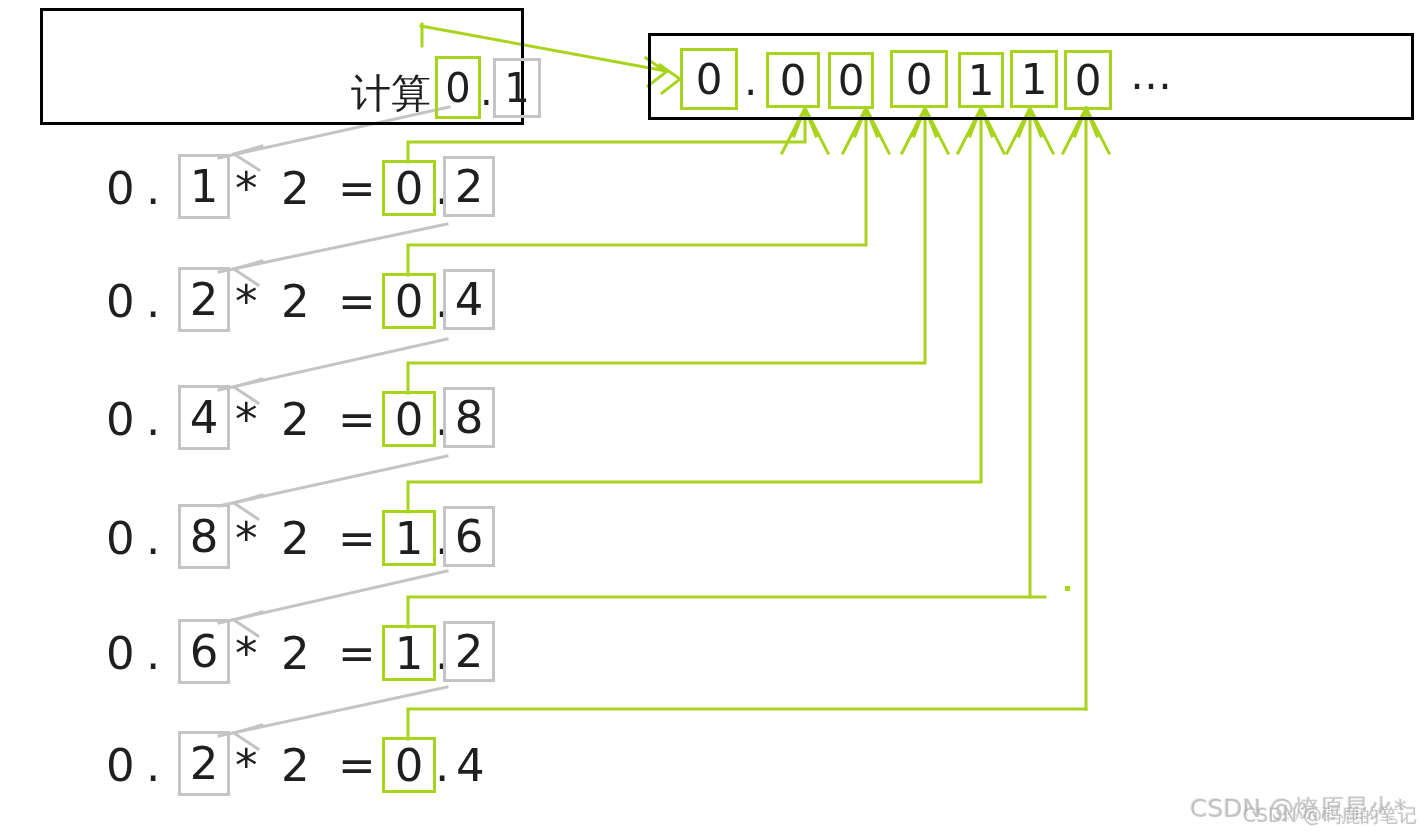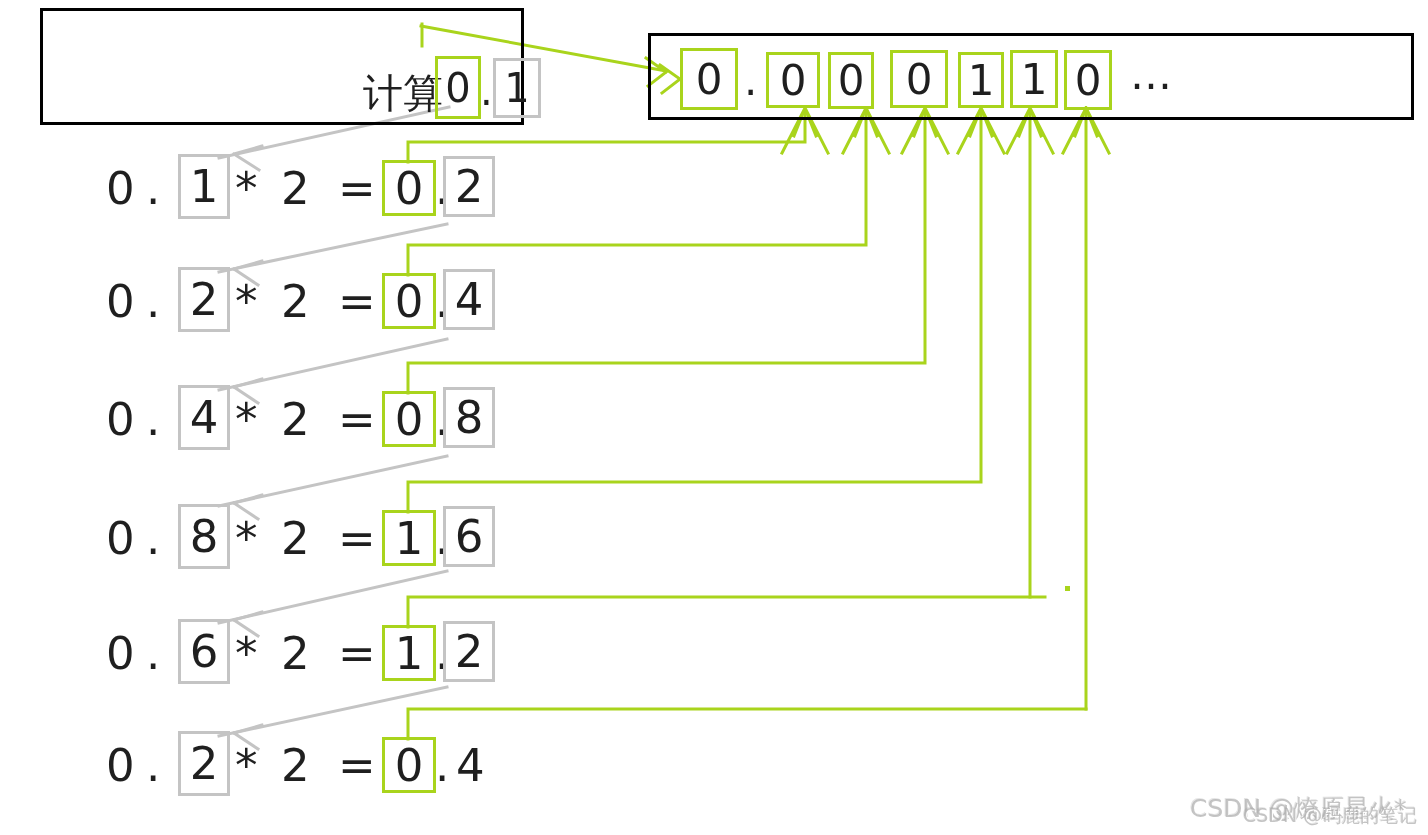--- a/index.html
+++ b/index.html
@@ -6,21 +6,21 @@
   .stage{
     position:relative;width:1428px;height:835px;overflow:hidden;background:#ffffff;
     font-family:"DejaVu Sans","Liberation Sans",sans-serif;color:#1f1f1f;
   }
   .overlay{position:absolute;left:0;top:0;width:1428px;height:835px;pointer-events:none;}
   .gline{stroke:#a9d41c;stroke-width:3;fill:none;stroke-linecap:square;}
   .grayline{stroke:#c4c4c4;stroke-width:3;fill:none;stroke-linecap:square;}
 
   
   .calc-box{position:absolute;left:40px;top:8px;width:484px;height:117px;border:3px solid #000;box-sizing:border-box;}
-  .calc-label{position:absolute;left:308px;top:60px;font-size:40px;line-height:44px;margin-left:12px;}
+  .calc-label{position:absolute;left:308px;top:60px;font-size:40px;line-height:44px;}
   .cbox{position:absolute;box-sizing:border-box;display:flex;align-items:center;justify-content:center;font-size:40px;}
   .cbox.green{left:392px;top:45px;width:46px;height:63px;border:3px solid #a9d41c;}
   .cbox.gray{left:450px;top:47px;width:48px;height:60px;border:3px solid #c4c4c4;}
   .cdot{position:absolute;left:437px;top:58px;font-size:40px;line-height:44px;}
 
   
   .bin-box{position:absolute;left:648px;top:33px;width:766px;height:87px;border:3px solid #000;box-sizing:border-box;}
   .bbox{position:absolute;box-sizing:border-box;border:3px solid #a9d41c;display:flex;align-items:center;justify-content:center;font-size:42px;}
   .b0{left:680px;top:48px;width:58px;height:62px;}
   .b1{left:766px;top:52px;width:54px;height:56px;}

